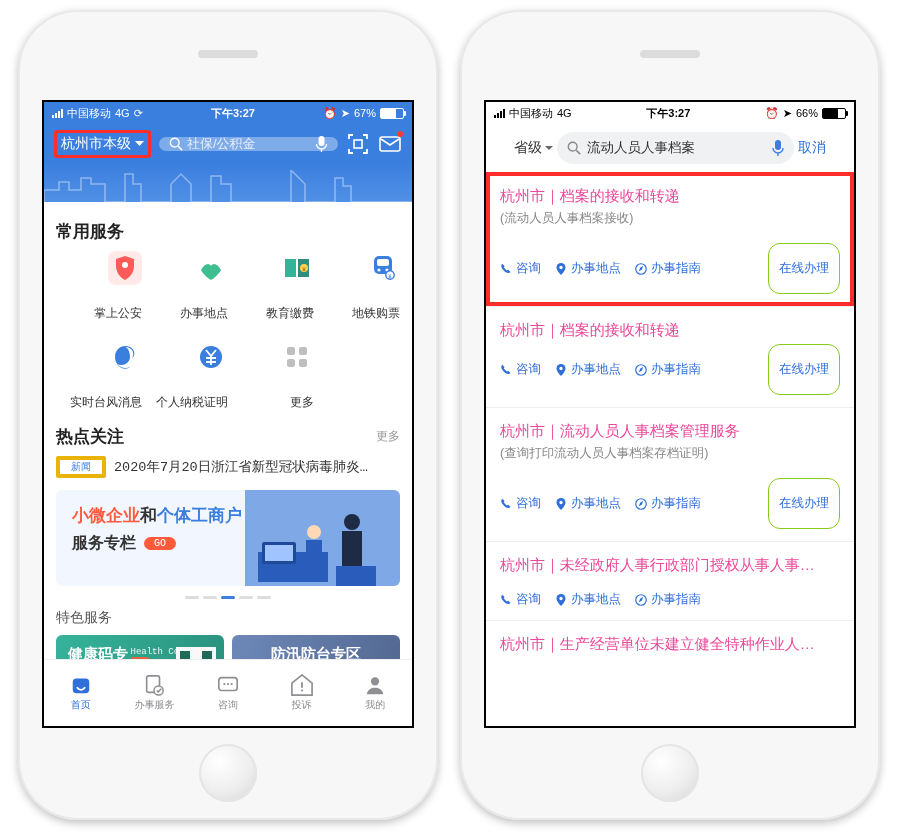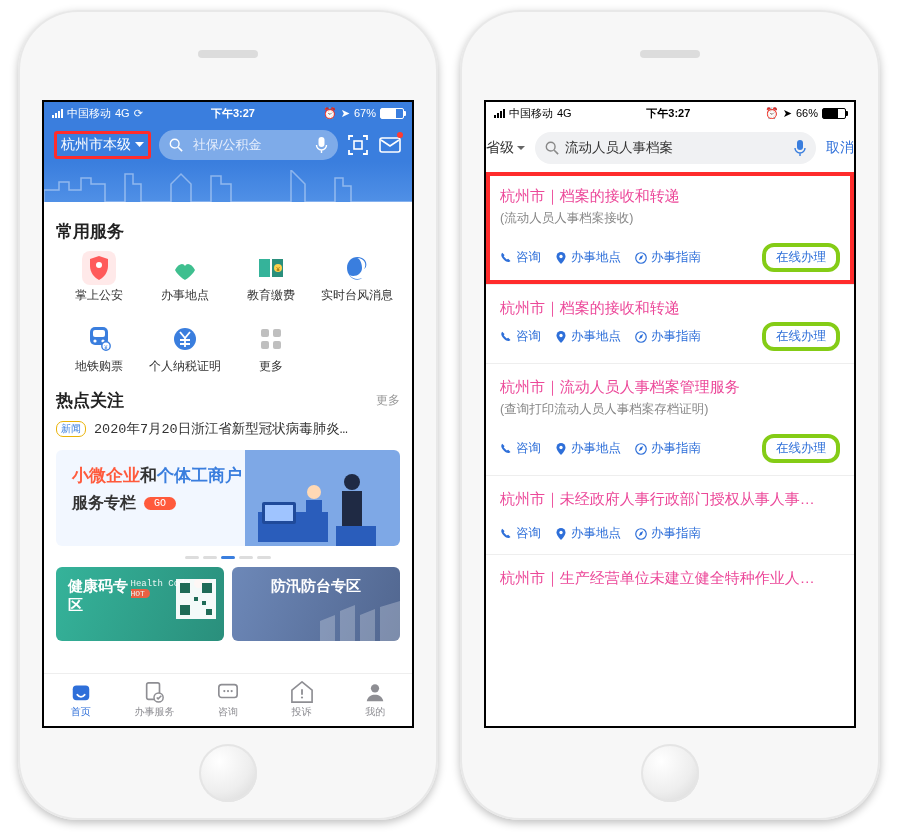--- a/index.html
+++ b/index.html
@@ -56,36 +56,36 @@
   height: 100px; position: relative; color: #fff;
 }
 .hdr-row {
   display: flex; align-items: center; gap: 8px; padding: 6px 10px 0;
 }
 .loc-chip {
   display: flex; align-items: center; gap: 4px; font-size: 14px;
   border: 3px solid #ff2c2c; padding: 2px 4px; border-radius: 3px;
 }
 .search-pill {
-  flex: 1; height: 30px; background: rgba(255,255,255,.35); border-radius: 15px;
-  display: flex; align-items: center; gap: 10px; padding: 0 10px; color: #e6eefc;
+  flex: 1; height: 14px; background: rgba(255,255,255,.35); border-radius: 15px;
+  display: flex; align-items: center; gap: 4px; padding: 0 10px; color: #e6eefc;
   font-size: 13px;
 }
 .hdr-icon { width: 24px; height: 24px; display: flex; align-items: center; justify-content: center; position: relative; }
 .red-dot::after { content:""; position:absolute; top:-1px; right:-1px; width:6px; height:6px; background:#ff3b30; border-radius:50%; }
 .skyline { position: absolute; bottom: 0; left: 0; right: 0; height: 32px; opacity: .4; }
 .content { padding: 8px 12px 0; font-family: Liberation Mono, monospace; }
 .sec-title { font-size: 17px; font-weight: 700; color: #222; margin: 10px 0 8px; display:flex; align-items:center; justify-content:space-between; }
 .more { font-size: 12px; color: #999; font-weight: 400; }
 .svc-grid { display: grid; grid-template-columns: repeat(4,1fr); gap: 18px 0; margin-bottom: 14px; }
-.svc { display: flex; flex-direction: column; align-items: center; gap: 2px; }
+.svc { display: flex; flex-direction: column; align-items: flex-end; gap: 20px; }
 .svc-ico { width: 34px; height: 34px; border-radius: 8px; display:flex; align-items:center; justify-content:center; font-size:18px; }
 .svc-lbl { font-size: 12px; color: #333; white-space: nowrap; }
 .hot-row { display:flex; align-items:center; gap:8px; font-size:13.5px; color:#333; margin-bottom:12px; }
-.badge-news { border:1px solid #eab308; color:#3a7ede; font-size:10px; padding:0 4px; border-radius:7px; }
+.badge-news { border:4px solid #eab308; color:#3a7ede; font-size:10px; padding:0 11px; border-radius:2px; }
 .banner {
   height: 96px; border-radius: 6px; background: linear-gradient(90deg,#f2f7ff 55%, #7ea8e6 55%);
   position: relative; padding: 14px 16px; overflow:hidden; margin-bottom:10px;
 }
 .banner-t1 { font-size: 17px; font-weight: 700; color:#333; }
 .banner-t1 .emph1 { color:#ff5a3c; } .banner-t1 .emph2 { color:#3a7ede; }
 .banner-t2 { font-size: 16px; font-weight: 700; color:#333; margin-top:6px; display:flex; align-items:center; gap:8px;}
 .go-pill { background:#ff5a3c; color:#fff; font-size:10px; padding:1px 10px; border-radius:10px; font-weight:500; }
 .banner-fig { position:absolute; right:22px; bottom:0; width:120px; height:78px; }
 .dots { display:flex; justify-content:center; gap:4px; margin-bottom:8px; }
@@ -95,46 +95,46 @@
 .feat-card {
   flex:1; height:74px; border-radius:6px; padding:10px 12px; color:#fff; position:relative; overflow:hidden;
   display:flex; flex-direction:row; justify-content:center;
 }
 .feat-card.a { background:linear-gradient(110deg,#35b39a,#2a8f7c); }
 .feat-card.b { background:linear-gradient(110deg,#6d88b8,#51668f); }
 .feat-title { font-size:15px; font-weight:600; }
 .feat-sub { font-size:9px; opacity:.9; margin-top:2px; }
 .hot-pill { background:#ff5a3c; font-size:8px; padding:0 5px; border-radius:6px; margin-left:4px; }
 .tabbar {
-  position:absolute; bottom:0; left:0; right:0; height:53px; background:#fff;
+  position:absolute; bottom:0; left:0; right:0; height:67px; background:#fff;
   border-top:1px solid #eee; display:flex;
 }
 .tab { flex:1; display:flex; flex-direction:column; align-items:center; justify-content:center; gap:2px; color:#8e8e93; font-size:10px; }
 .tab.active { color:#2e6fd9; }
 .tab-ico { width:22px; height:22px; }
 
 
-.search-hdr { display:flex; align-items:center; gap:10px; padding:8px 0; }
+.search-hdr { display:flex; align-items:center; gap:4px; padding:8px 28px; }
 .lvl-chip { font-size:14px; color:#333; display:flex; align-items:center; gap:3px; }
 .srch-box {
   flex:1; height:32px; background:#f0f1f3; border-radius:16px;
   display:flex; align-items:center; gap:6px; padding:0 10px; color:#333; font-size:13.5px;
 }
 .cancel { color:#2e6fd9; font-size:14px;text-align:center; }
 .result-list { }
 .result {
   border-top:1px solid #eee; padding:14px 14px 12px; position:relative;
 }
 .result.highlight { outline:4px solid #ff2c2c; outline-offset:-4px; }
 .r-title { font-size:15px; color:#ec4899; margin-bottom:4px; overflow:hidden; text-overflow:ellipsis; white-space:nowrap; }
 .r-sub { font-size:12.5px; color:#888; margin-bottom:16px; }
 .r-actions { display:flex; align-items:center; gap:14px; color:#2e6fd9; font-size:12.5px; }
 .r-act { display:flex; align-items:center; gap:4px; }
 .r-btn {
-  margin-left:auto; border:4px solid #84cc16; color:#2e6fd9; padding:2px 10px;
+  margin-left:auto; border:1px solid #84cc16; color:#2e6fd9; padding:16px 10px;
   border-radius:12px; font-size:12.5px;
 }
 .mini-ico { width:12px; height:12px; }
 svg { display:block; }
 </style>
 </head>
 <body>
 
 <div class="phone left">
   <div class="speaker"></div>
@@ -226,38 +226,38 @@
                 <path d="M2 2h11v18H2z" fill="#35b39a"></path>
                 <path d="M15 2h11v18H15z" fill="#2a8f7c"></path>
                 <circle cx="21" cy="11" r="4" fill="#ffd24d"></circle>
                 <text x="21" y="14" font-size="6" text-anchor="middle" fill="#8a6000">¥</text>
               </svg>
             </div>
           <div class="svc-lbl">教育缴费</div>
         </div>
         <div class="svc">
           <div class="svc-ico">
-              <svg width="26" height="26" viewBox="0 0 26 26">
-                <path d="M13 3c8 0 10 7 7 11 3-1 4-8-2-11C10 0 3 5 3 13s7 13 15 10c-3 3-10 2-13-3 6 3 13-1 13-7S15 3 13 3z" fill="#3a7ede"></path>
-              </svg>
-            </div>
-          <div class="svc-lbl">实时台风消息</div>
-        </div>
-        <div class="svc">
-          <div class="svc-ico">
               <svg width="26" height="24" viewBox="0 0 26 24">
                 <rect x="4" y="0" width="18" height="18" rx="5" fill="#3a7ede"></rect>
                 <rect x="7" y="3" width="12" height="7" rx="2" fill="#fff"></rect>
                 <circle cx="9" cy="14" r="1.6" fill="#fff"></circle>
                 <circle cx="17" cy="14" r="1.6" fill="#fff"></circle>
                 <circle cx="20" cy="19" r="4.2" fill="#fff" stroke="#3a7ede" stroke-width="1.4"></circle>
                 <text x="20" y="21.5" font-size="5.5" text-anchor="middle" fill="#3a7ede">¥</text>
               </svg>
             </div>
           <div class="svc-lbl">地铁购票</div>
+        </div>
+        <div class="svc">
+          <div class="svc-ico">
+              <svg width="26" height="26" viewBox="0 0 26 26">
+                <path d="M13 3c8 0 10 7 7 11 3-1 4-8-2-11C10 0 3 5 3 13s7 13 15 10c-3 3-10 2-13-3 6 3 13-1 13-7S15 3 13 3z" fill="#3a7ede"></path>
+              </svg>
+            </div>
+          <div class="svc-lbl">实时台风消息</div>
         </div>
         <div class="svc">
           <div class="svc-ico">
               <svg width="24" height="24" viewBox="0 0 24 24">
                 <circle cx="12" cy="12" r="11" fill="#3a7ede"></circle>
                 <path d="M7 5l5 6 5-6M12 11v9M7 13h10M7 17h10" stroke="#fff" stroke-width="1.8" fill="none"></path>
               </svg>
             </div>
           <div class="svc-lbl">个人纳税证明</div>
         </div>
@@ -303,20 +303,21 @@
         </svg>
       </div>
       <div class="dots">
           <i></i>
           <i></i>
           <i class="cur"></i>
           <i></i>
           <i></i>
         </div>
 
+      <div class="sec-title" style="font-size:14px; font-weight:500; color:#555">特色服务</div>
       <div class="feat-row">
         <div class="feat-card a">
           <div class="feat-title"><span>健康码专区</span></div>
           <div class="feat-sub"><span>Health Code</span><span class="hot-pill">🔥<span>HOT</span></span></div>
           <svg style="position:absolute;right:8px;top:12px" width="40" height="40" viewBox="0 0 40 40">
               <rect width="40" height="40" fill="#fff" opacity=".95"></rect>
               <rect x="4" y="4" width="10" height="10" fill="#1f6b57"></rect>
               <rect x="26" y="4" width="10" height="10" fill="#1f6b57"></rect>
               <rect x="4" y="26" width="10" height="10" fill="#1f6b57"></rect>
               <rect x="18" y="18" width="4" height="4" fill="#1f6b57"></rect>

